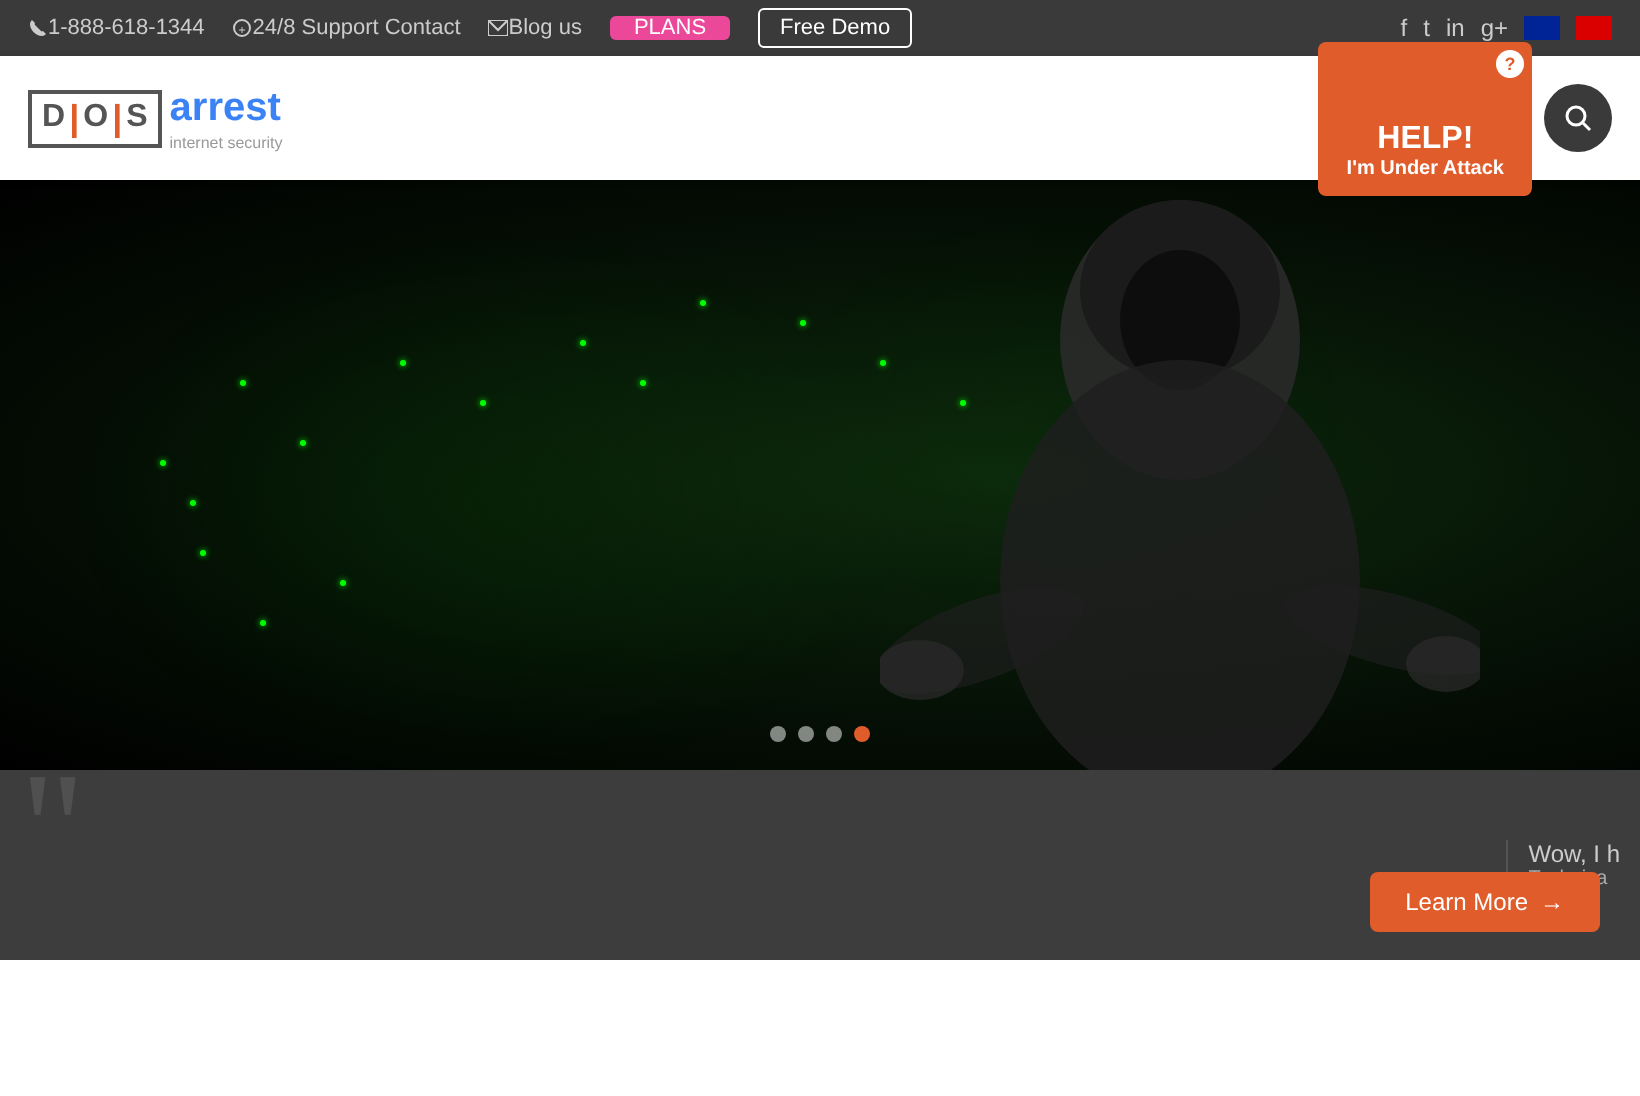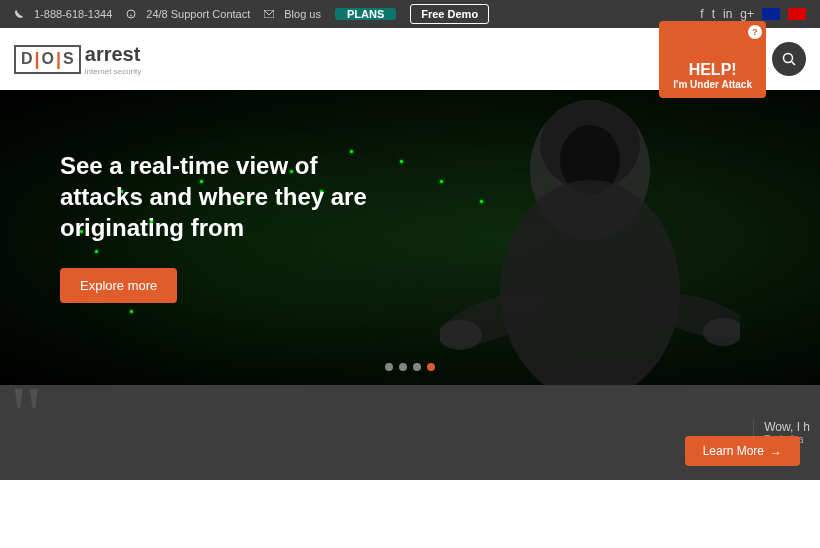--- a/index.html
+++ b/index.html
@@ -10,43 +10,42 @@
       background: #3a3a3a;
       height: 28px;
       display: flex;
       align-items: center;
       justify-content: space-between;
       padding: 0 14px;
       font-size: 11px;
       color: #ccc;
     }
     #top-bar-left { display: flex; align-items: center; gap: 14px; }
-    #top-bar-left span { display: flex; align-items: center; gap: 10px; color: #ccc; font-size: 11px; }
+    #top-bar-left span { display: flex; align-items: center; gap: 0; color: #ccc; font-size: 11px; }
     #top-bar-right { display: flex; align-items: center; gap: 8px; }
     .social-icon { color: #ccc; font-size: 12px; }
     .flag { display: inline-block; width: 18px; height: 12px; font-size: 10px; }
     .btn-plans {
-      background: #0f766e;
+      background: #ec4899;
       color: #fff;
       border: none;
       border-radius: 3px;
       padding: 0 12px;
       font-size: 11px;
-      font-weight: bold;
+      font-weight: normal;
       cursor: pointer;
     }
     .btn-free-demo {
       background: transparent;
       color: #fff;
       border: 1px solid #fff;
       border-radius: 3px;
       padding: 3px 10px;
       font-size: 11px;
       cursor: pointer;
-      font-weight: bold;
     }
 
     
     #nav-bar {
       background: #fff;
       height: 62px;
       display: flex;
       align-items: center;
       justify-content: space-between;
       padding: 0 14px;
@@ -55,21 +54,21 @@
       z-index: 10;
     }
     #logo { display: flex; align-items: center; gap: 4px; }
     #logo-box {
       border: 2px solid #555;
       padding: 2px 5px;
       display: flex; align-items: center; gap: 2px;
     }
     .logo-letter { font-size: 16px; font-weight: bold; color: #555; }
     .logo-sep { color: #e05c2a; font-size: 18px; font-weight: bold; }
-    #logo-text { font-size: 20px; font-weight: bold; color: #404040; }
+    #logo-text { font-size: 20px; font-weight: bold; color: #3b82f6; }
     #logo-subtitle { font-size: 8px; color: #999; display: block; text-align: center; margin-top: 1px; }
 
     #nav-links { display: flex; align-items: center; gap: 18px; }
     #nav-links a { font-size: 12px; color: #333; text-decoration: none; white-space: nowrap; }
 
     #help-btn {
       background: #e05c2a;
       color: #fff;
       padding: 8px 14px;
       border-radius: 4px;
@@ -329,24 +328,20 @@
       <ellipse cx="150" cy="200" rx="90" ry="110" fill="#1e1e1e" opacity="0.85"></ellipse>
 
       <ellipse cx="50" cy="230" rx="55" ry="20" fill="#1e1e1e" opacity="0.7" transform="rotate(-20,50,230)"></ellipse>
       <ellipse cx="255" cy="225" rx="55" ry="18" fill="#1e1e1e" opacity="0.7" transform="rotate(15,255,225)"></ellipse>
 
       <ellipse cx="20" cy="245" rx="22" ry="15" fill="#2a2a2a" opacity="0.75"></ellipse>
       <ellipse cx="283" cy="242" rx="20" ry="14" fill="#2a2a2a" opacity="0.75"></ellipse>
     </svg>
   </div>
 
-  <div id="hero-content">
-    <h1>See a real-time view of attacks and where they are originating from</h1>
-    <button id="explore-btn" class="explore-btn">Explore more</button>
-  </div>
 
   <div id="carousel-dots">
     <div class="dot"></div>
     <div class="dot"></div>
     <div class="dot"></div>
     <div class="dot active"></div>
   </div>
 </div>
 
 <div id="testimonial">

